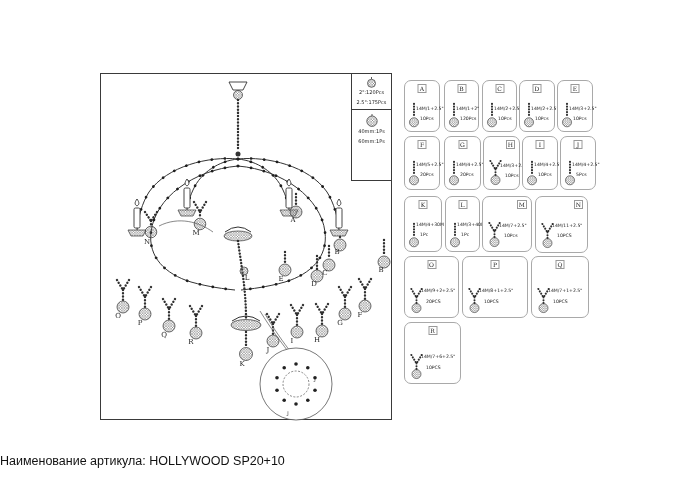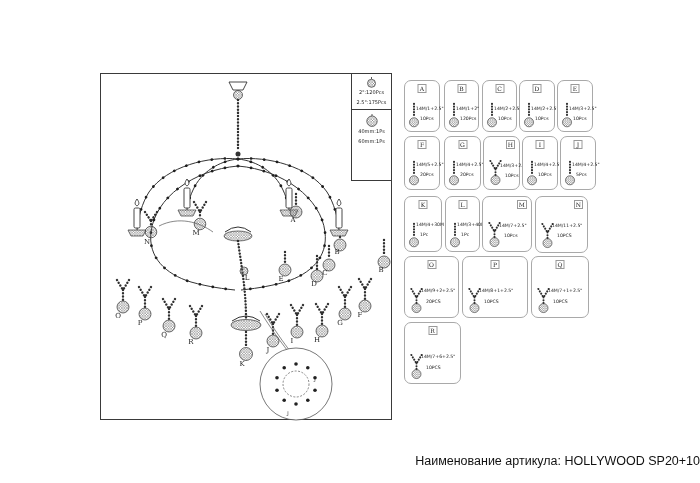--- a/index.html
+++ b/index.html
@@ -41,21 +41,21 @@
   
   .ln{stroke:#333;stroke-width:1;fill:none;}
   .lnt{stroke:#555;stroke-width:0.7;fill:none;}
   .bead{stroke:#2f2f2f;stroke-width:2.4;stroke-dasharray:0.1 3.1;stroke-linecap:round;fill:none;}
   .armdot{stroke:#1e1e1e;stroke-width:2.7;stroke-dasharray:0.1 13;stroke-linecap:round;fill:none;}
   .ball{fill:url(#xh);stroke:#333;stroke-width:0.7;}
   .wh{fill:#fff;stroke:#333;stroke-width:0.9;}
   text.mk{font-family:"DejaVu Serif",serif;font-size:7px;fill:#222;text-anchor:middle;}
   text.mk.sm{font-size:4.5px;}
 
-  .caption{position:absolute;left:0;right:0;top:454px;text-align:right;
+  .caption{position:absolute;left:0;right:0;top:454px;text-align:left;
            font-family:"Liberation Sans",sans-serif;font-size:12.5px;color:#111;}
 </style>
 </head>
 <body>
 
 <svg width="0" height="0" style="position:absolute" aria-hidden="true">
   <defs>
     <pattern id="xh" width="2.6" height="2.6" patternUnits="userSpaceOnUse">
       <path d="M0,2.6L2.6,0M0,0L2.6,2.6" stroke="#666" stroke-width="0.45" fill="none"></path>
     </pattern>

